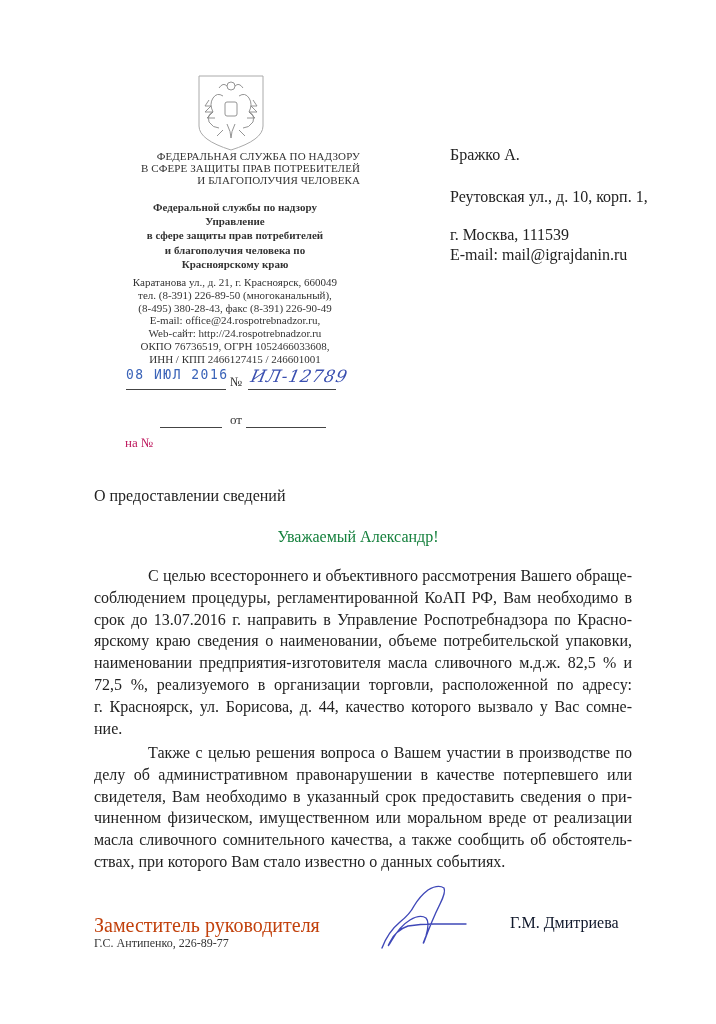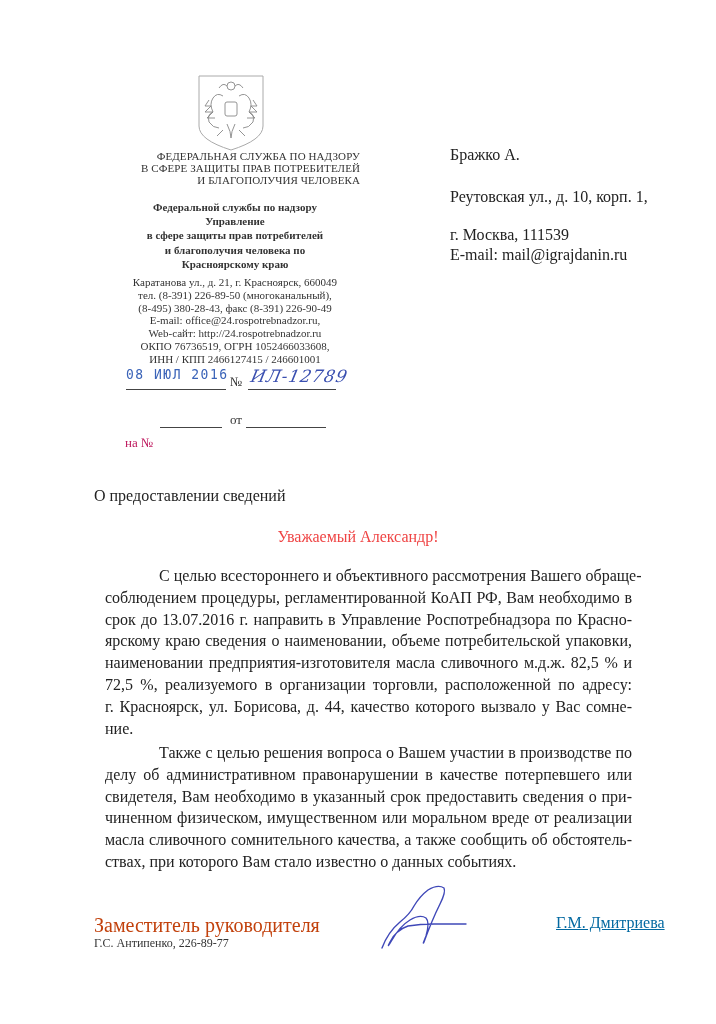--- a/index.html
+++ b/index.html
@@ -38,30 +38,30 @@
   font-size: 17px; color: #3a4fb0; letter-spacing: 1px; transform: skewX(-12deg);
   }
   .na-no { left: 125px; top: 412px; font-size: 13px; color: #be185d; margin-top: 23px; }
   .ot { left: 230px; top: 412px; font-size: 13px; color: #333; }
 
   
   .recipient { left: 410px; font-size: 16px; color: #222; white-space: nowrap; margin-left: 40px; }
 
   
   .subject { left: 94px; top: 487px; font-size: 16px; color: #222; }
-  .greeting { left: 0; width: 716px; top: 528px; text-align: center; font-size: 16px; color: #ef4444; box-sizing: border-box; }
+  .greeting { left: 0; width: 716px; top: 528px; text-align: center; font-size: 16px; color: #15803d; box-sizing: border-box; }
   .para { left: 94px; width: 538px; font-size: 16px; line-height: 21.8px; color: #222; }
-  .para .ln { display: block; text-align: justify; text-align-last: justify; white-space: nowrap; height: 21.8px; margin-left: 11px; }
+  .para .ln { display: block; text-align: justify; text-align-last: justify; white-space: nowrap; height: 21.8px; }
   .para .ln.first { text-indent: 54px; }
   .para .ln.last { text-align-last: left; }
 
   
   .sign-title { left: 94px; top: 914px; font-size: 20px; color: #c2410c; }
   .executor { left: 94px; top: 936px; font-size: 12px; color: #333; text-align: right; }
-  .sign-name { left: 556px; top: 914px; font-size: 16px; color: #0369a1; text-decoration: underline; }
+  .sign-name { left: 510px; top: 914px; font-size: 16px; color: #0f172a; }
   #signature { left: 370px; top: 882px; width: 110px; height: 70px; }
 </style>
 </head>
 <body>
 
 <svg id="emblem" class="abs" viewBox="0 0 76 80">
   <path d="M6 4 H70 V54 Q70 68 38 78 Q6 68 6 54 Z" fill="none" stroke="#aaa" stroke-width="1"></path>
   <g fill="none" stroke="#888" stroke-width="0.9">
     <circle cx="38" cy="14" r="4"></circle>
     <path d="M26 16 q4 -6 8 -2 M50 16 q-4 -6 -8 -2"></path>

